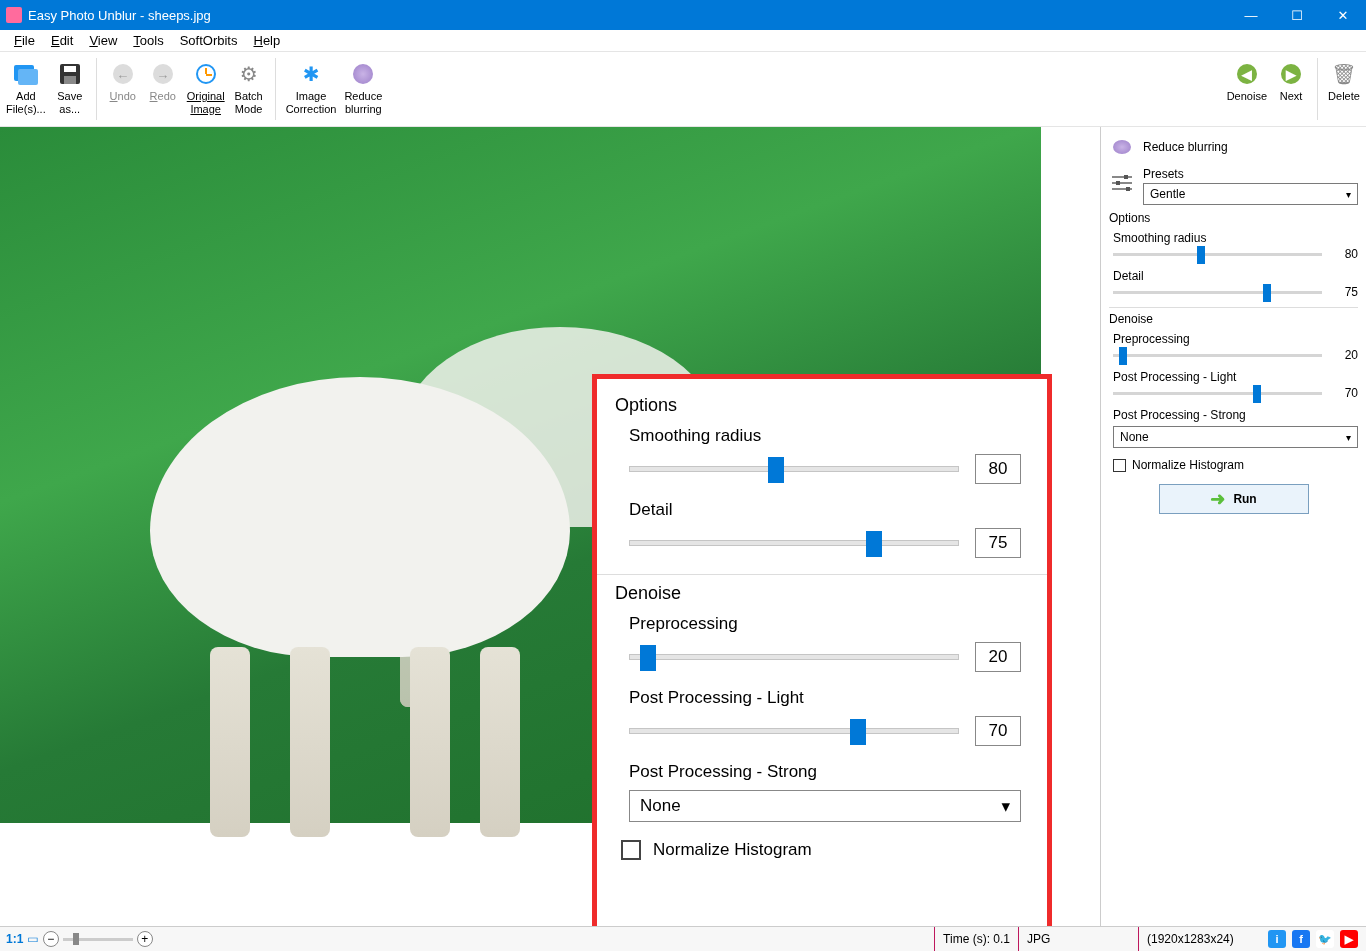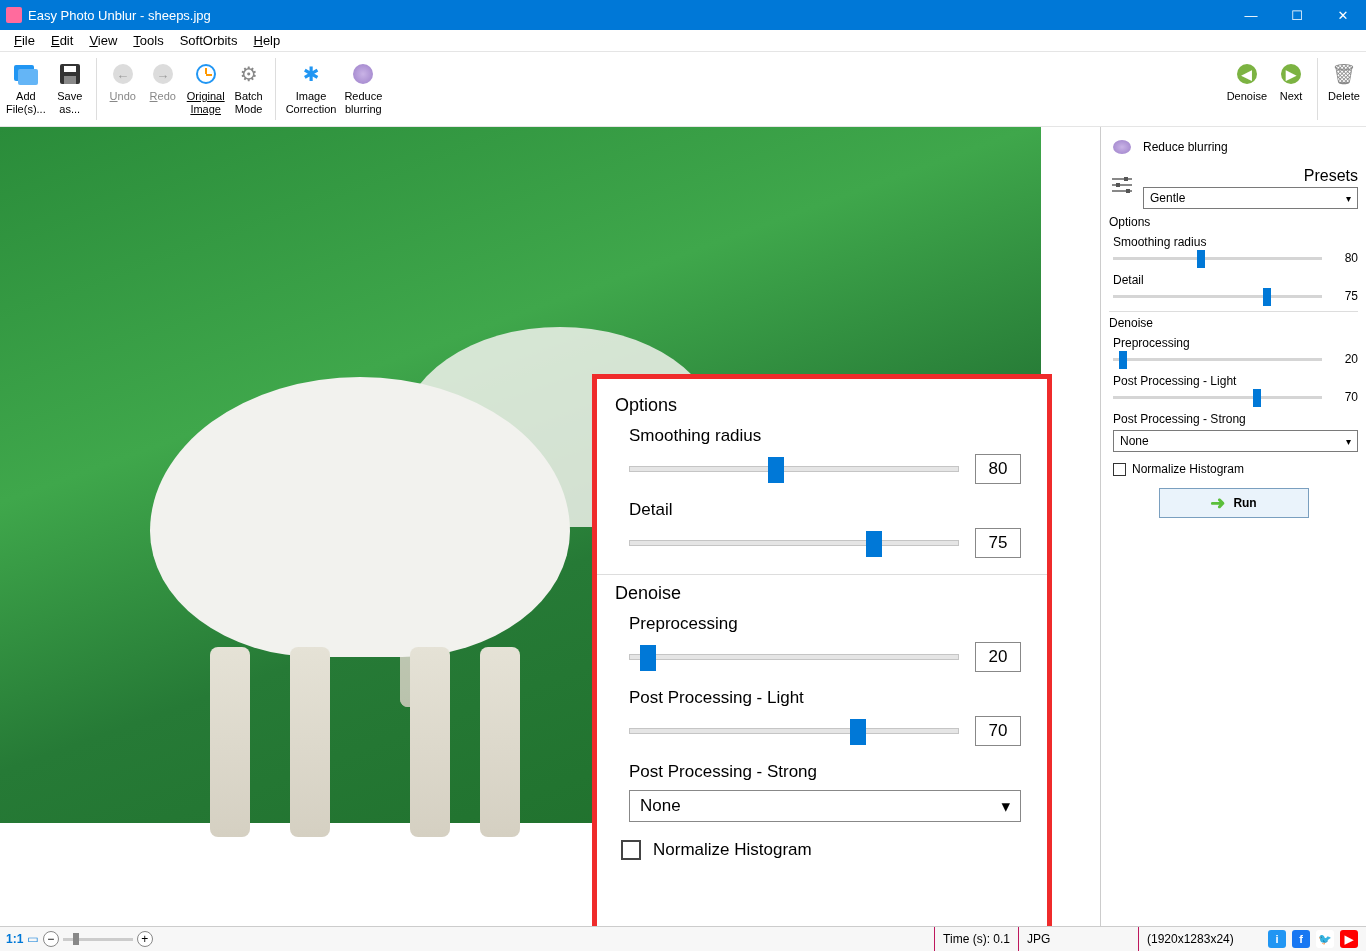--- a/index.html
+++ b/index.html
@@ -53,21 +53,21 @@
 .overlay-panel .check-box { width: 20px; height: 20px; border: 2px solid #444; }
 .overlay-panel .check-label { font-size: 17px; }
 
 
 .toolbox { width: 266px; border-left: 1px solid #ccc; background: #fff; display: flex; flex-direction: column; }
 .toolbox-header { height: 22px; background: #f0f0f0; border-bottom: 1px solid #ddd; display: flex; align-items: center; padding: 0 6px; font-size: 12px; }
 .toolbox-header .x { margin-left: auto; cursor: pointer; color: #666; }
 .tb-body { padding: 6px 8px; font-size: 12px; }
 .tb-row { display: flex; align-items: center; margin: 4px 0; }
 .tb-ico { width: 26px; height: 20px; margin-right: 8px; display: flex; align-items: center; justify-content: center; }
-.tb-section-label { font-size: 16px; margin: 6px 0 2px 0; text-align: right; }
+.tb-section-label { font-size: 12px; margin: 6px 0 2px 0; }
 .tb-select { height: 22px; border: 1px solid #7a7a7a; flex: 1; display: flex; align-items: center; padding: 0 6px; cursor: pointer; font-size: 12px; background: #fff; }
 .tb-select .caret { margin-left: auto; font-size: 10px; }
 .tb-group-title { font-size: 12px; margin-top: 6px; }
 .tb-slider-row { display: flex; align-items: center; margin: 2px 0 8px 0; gap: 8px; }
 .tb-slider { flex: 1; height: 3px; background: #d5d5d5; position: relative; }
 .tb-thumb { position: absolute; top: -7px; width: 8px; height: 18px; background: #0078d7; }
 .tb-val { width: 28px; text-align: right; font-size: 12px; }
 .tb-subhead { font-size: 12px; margin-top: 6px; }
 .tb-check { display: flex; align-items: center; gap: 6px; margin: 10px 0; }
 .tb-check-box { width: 13px; height: 13px; border: 1px solid #333; }

